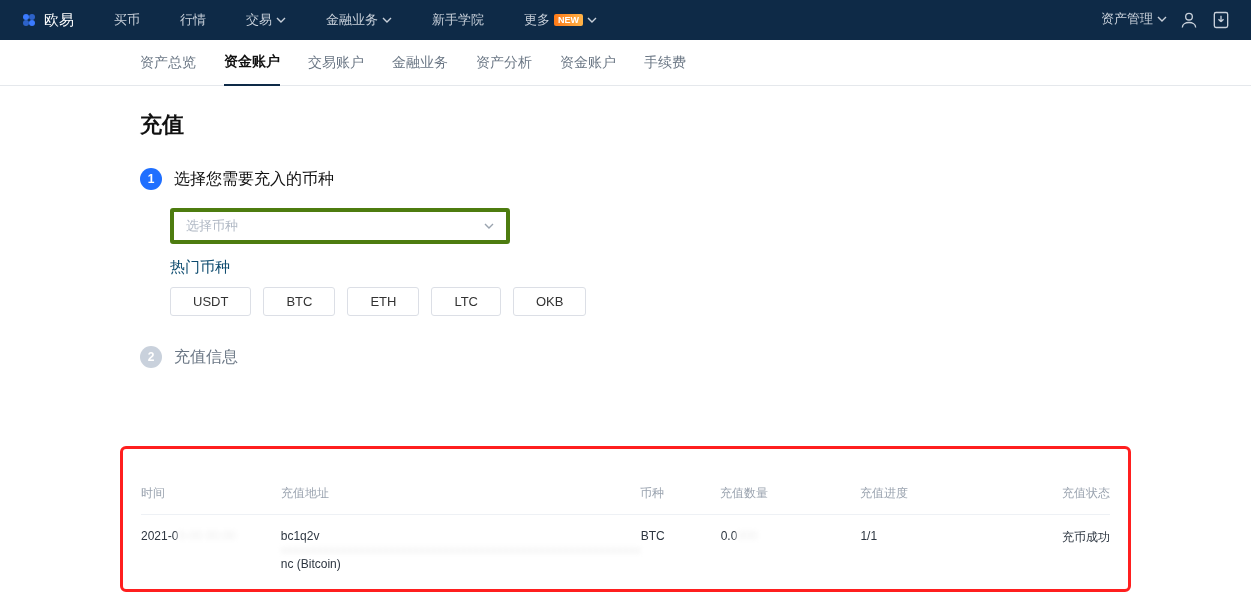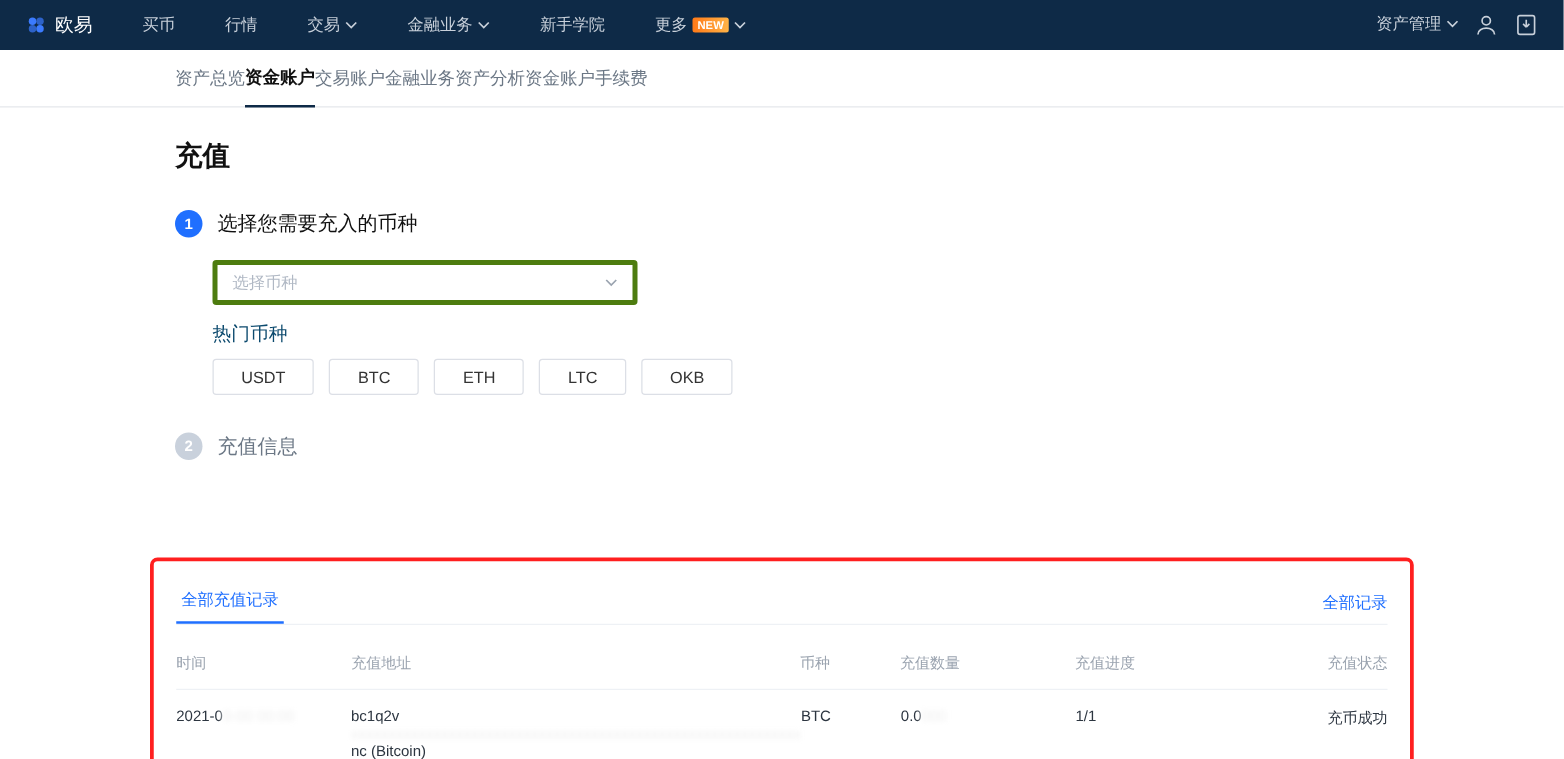--- a/index.html
+++ b/index.html
@@ -8,21 +8,21 @@
 .topbar { background: #0e2a47; height: 40px; display: flex; align-items: center; padding: 0 20px; color: #c8d0da; font-size: 13px; justify-content: space-between; }
 .topbar-left { display: flex; align-items: center; gap: 40px; }
 .topbar-right { display: flex; align-items: flex-start; gap: 12px; }
 .logo { display: flex; align-items: center; gap: 6px; font-size: 15px; color: #fff; font-weight: 500; }
 .logo-icon { width: 18px; height: 18px; }
 .nav-item { display: flex; align-items: center; gap: 4px; cursor: pointer; }
 .chevron { width: 10px; height: 10px; }
 .new-badge { background: linear-gradient(90deg, #ff7a18, #ffb347); color: #fff; font-size: 9px; padding: 1px 4px; border-radius: 2px; font-weight: 600; }
 .user-icon, .dl-icon { width: 20px; height: 20px; }
 
-.subnav { border-bottom: 1px solid #e5e8ec; height: 46px; display: flex; align-items: center; padding-left: 140px; font-size: 14px; color: #6b7785; }
+.subnav { border-bottom: 1px solid #e5e8ec; height: 46px; display: flex; align-items: center; padding-left: 140px; gap: 28px; font-size: 14px; color: #6b7785; }
 .subnav-item { cursor: pointer; height: 46px; display: flex; align-items: center; }
 .subnav-item.active { color: #111; font-weight: 600; border-bottom: 2px solid #0e2a47; align-items: center; }
 
 .content { padding: 24px 140px 0 140px; max-width: 1251px; }
 .page-title { font-size: 22px; font-weight: 700; color: #111; margin-bottom: 28px; }
 
 .step { display: flex; align-items: center; gap: 12px; margin-bottom: 18px; }
 .step-num { width: 22px; height: 22px; border-radius: 50%; display: flex; align-items: center; justify-content: center; color: #fff; font-size: 12px; font-weight: 600; }
 .step-num.active { background: #1f6fff; }
 .step-num.inactive { background: #c9d1dc; }
@@ -166,24 +166,20 @@
 
   <div class="step">
     <div class="step-num inactive">2</div>
     <div class="step-title inactive">充值信息</div>
   </div>
 </div>
 
 <div style="height:60px"></div>
 
 <div class="records-box">
-  <div class="records-tabbar">
-    <div class="records-tab">全部充值记录</div>
-    <div class="records-link">全部记录</div>
-  </div>
   <div class="table-head">
     <div class="col-time">时间</div>
     <div class="col-addr">充值地址</div>
     <div class="col-coin">币种</div>
     <div class="col-amt">充值数量</div>
     <div class="col-prog">充值进度</div>
     <div class="col-status">充值状态</div>
   </div>
   <div class="table-row">
     <div class="col-time"><span>2021-0</span><span class="mask">0-00 00:00</span></div>

